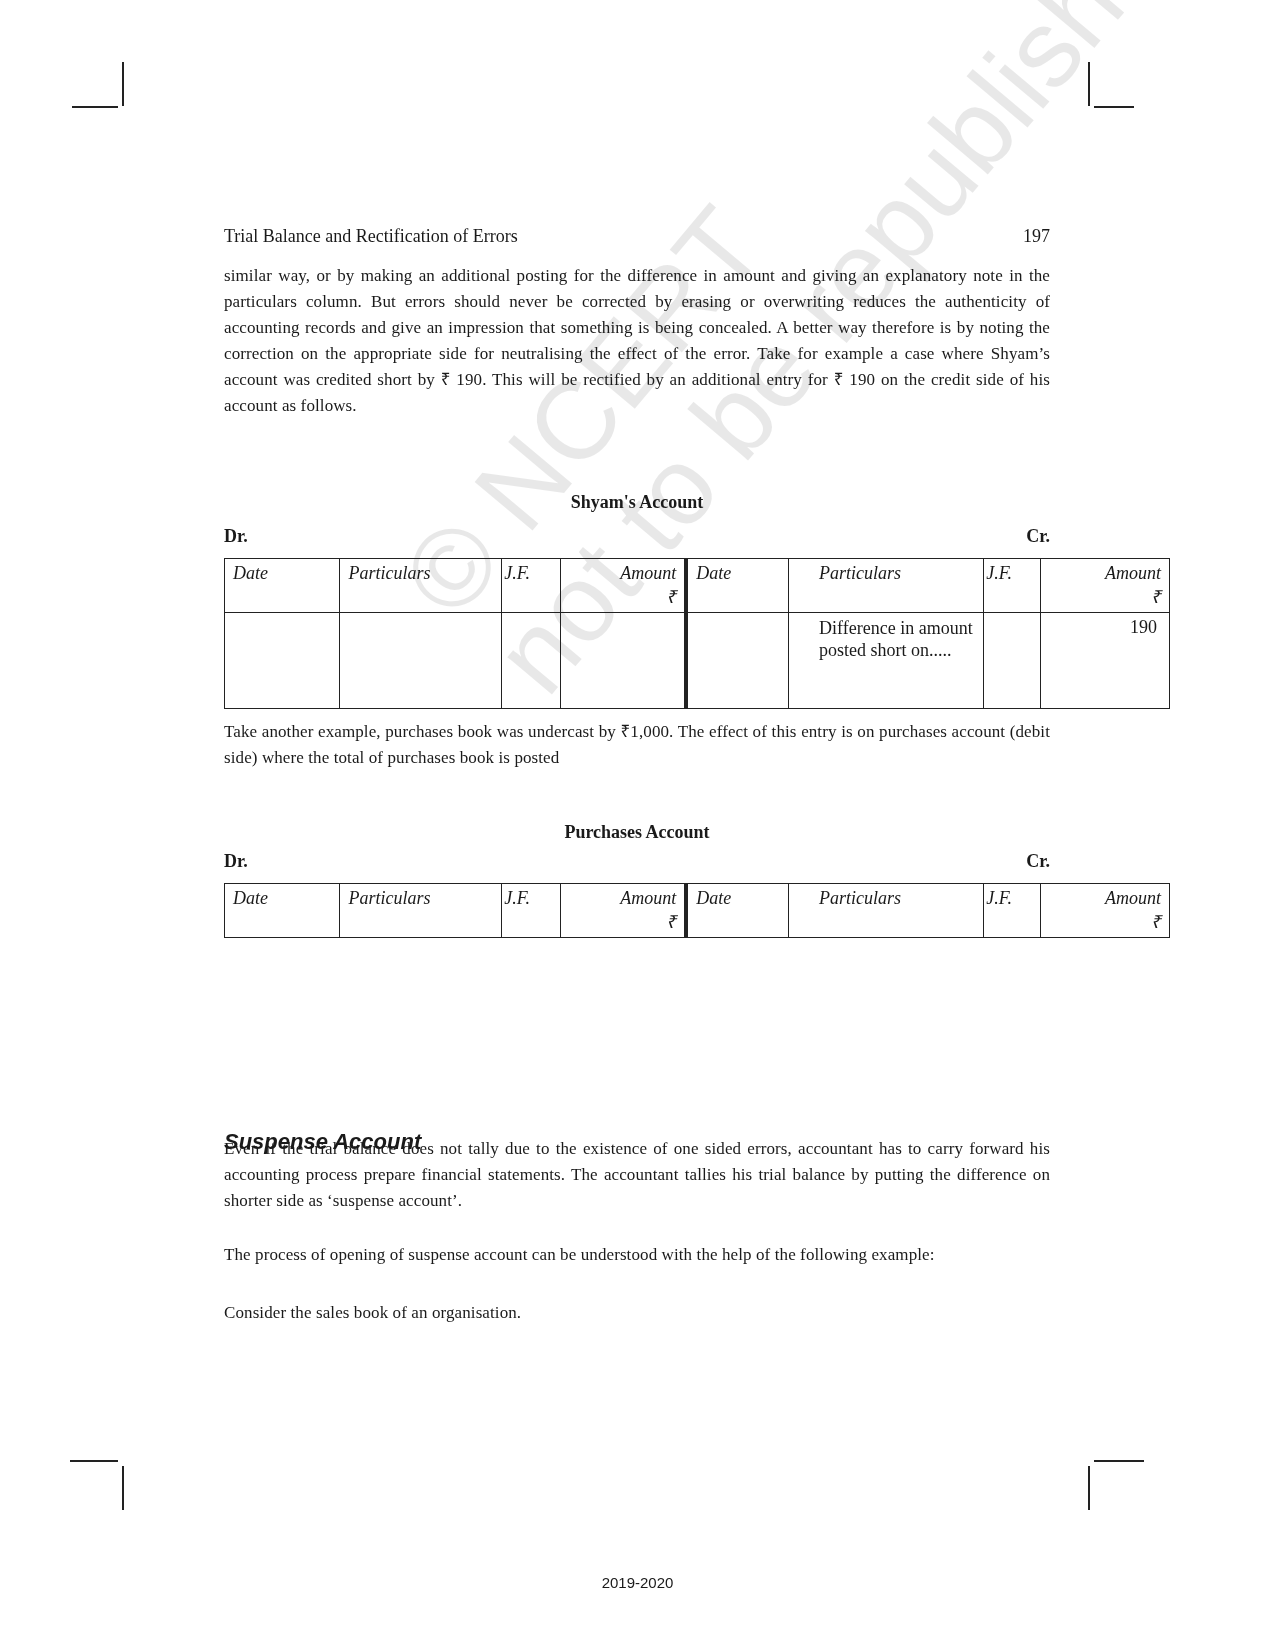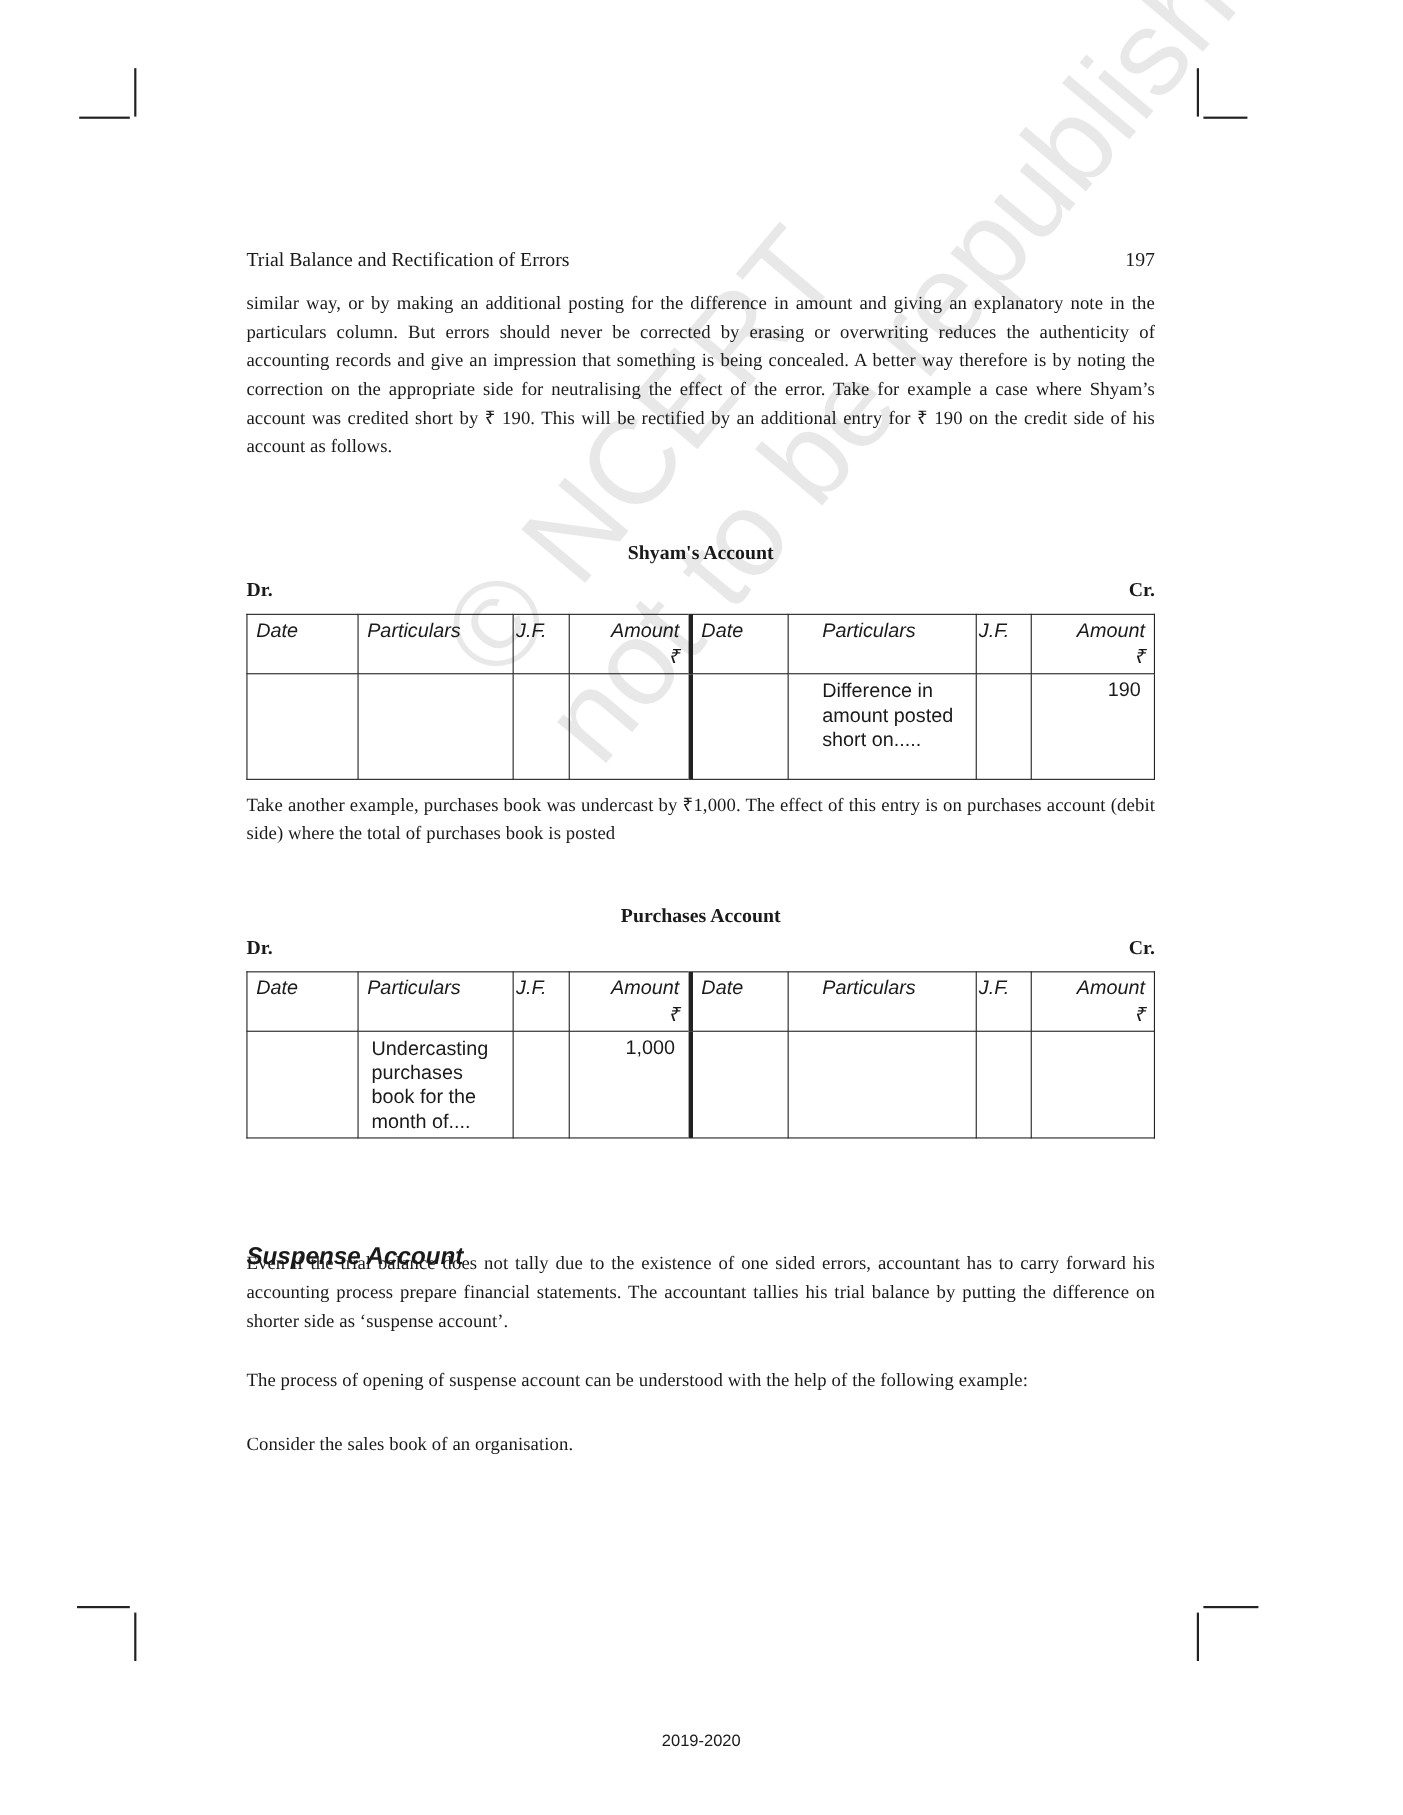--- a/index.html
+++ b/index.html
@@ -2,21 +2,21 @@
 <html><head>
 <meta charset="utf-8">
 <style>
   html,body{margin:0;padding:0;background:#fff;}
   body{width:1275px;height:1650px;position:relative;overflow:hidden;font-family:"DejaVu Serif","Liberation Serif",serif;color:#1a1a1a;}
   .crop{position:absolute;background:#222;}
   .running-head{position:absolute;top:226px;left:224px;width:826px;display:flex;justify-content:space-between;font-family:"Liberation Serif",serif;font-size:18px;}
   .para{position:absolute;left:224px;width:826px;font-family:"Liberation Serif",serif;font-size:17px;line-height:26px;text-align:justify;letter-spacing:0.1px;}
   .acct-title{position:absolute;left:224px;width:826px;text-align:center;font-family:"Liberation Serif",serif;font-weight:bold;font-size:18px;}
   .drcr{position:absolute;left:224px;width:826px;display:flex;justify-content:space-between;font-family:Liberation Serif, serif;font-weight:bold;font-size:18px;}
-  table.ledger{position:absolute;left:224px;width:826px;border-collapse:collapse;font-family:Liberation Sans, sans-serif;font-size:18px;table-layout:fixed;}
+  table.ledger{position:absolute;left:224px;width:946px;border-collapse:collapse;font-family:Liberation Serif, serif;font-size:18px;table-layout:fixed;}
   table.ledger th,table.ledger td{border:1.5px solid #222;vertical-align:top;padding:4px 8px;}
   table.ledger th{font-weight:normal;font-style:italic;text-align:left;height:40px;}
   table.ledger th.amt{text-align:right;}
   table.ledger td.amt{text-align:right;}
   table.ledger .mid{border-left:4px solid #222;}
   table.ledger td.part{font-size:18px;line-height:22px;}
   .section-title{position:absolute;left:224px;top:1097px;font-family:Liberation Sans, sans-serif;font-weight:bold;font-style:italic;font-size:22px;margin-top:32px;}
   .watermark{position:absolute;left:380px;top:560px;width:700px;transform:rotate(-50deg);transform-origin:left top;color:rgba(0,0,0,0.09);font-family:"Liberation Sans",sans-serif;font-size:110px;line-height:120px;pointer-events:none;white-space:nowrap;}
   .footer{position:absolute;top:1574px;left:0;width:1275px;text-align:center;font-family:"Liberation Sans",sans-serif;font-size:15px;}
 </style>
@@ -106,30 +106,20 @@
       <tr>
     <th>Date</th>
     <th>Particulars</th>
     <th style="padding:4px 2px;">J.F.</th>
     <th class="amt"><span>Amount</span><br><span>₹</span></th>
     <th class="mid">Date</th>
     <th style="padding-left:30px;">Particulars</th>
     <th style="padding:4px 2px;">J.F.</th>
     <th class="amt"><span>Amount</span><br><span>₹</span></th>
   </tr>
-  <tr style="height:96px;">
-    <td></td>
-    <td class="part" style="padding-left:12px;">Undercasting purchases book for the month of....</td>
-    <td></td>
-    <td class="amt" style="padding-right:12px;">1,000</td>
-    <td class="mid"></td>
-    <td class="part"></td>
-    <td></td>
-    <td class="amt"></td>
-  </tr>
 </tbody>
   </table>
 
 <div class="section-title">Suspense Account</div>
 
 <p class="para" style="top:1136px;margin:0;">Even if the trial balance does not tally due to the existence of one sided errors, accountant has to carry forward his accounting process prepare financial statements. The accountant tallies his trial balance by putting the difference on shorter side as ‘suspense account’.</p>
 <p class="para" style="top:1242px;margin:0;">The process of opening of suspense account can be understood with the help of the following example:</p>
 <p class="para" style="top:1300px;margin:0;">Consider the sales book of an organisation.</p>
 
 <div class="footer">2019-2020</div>

